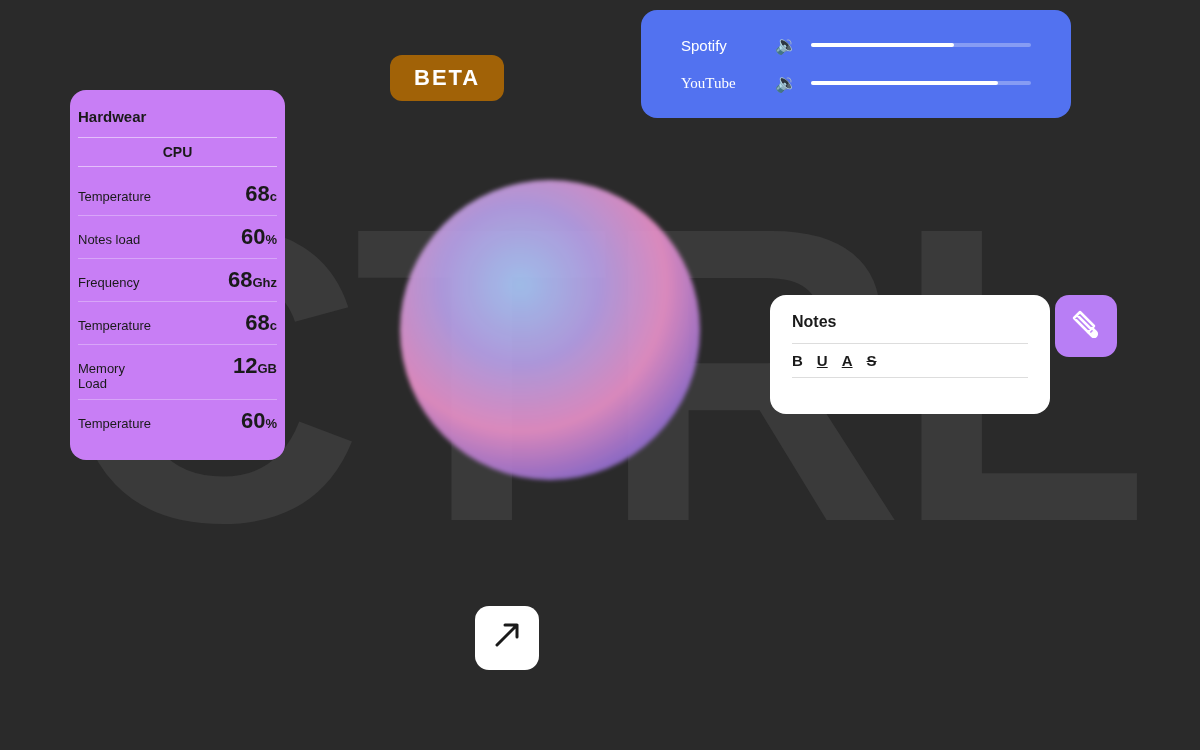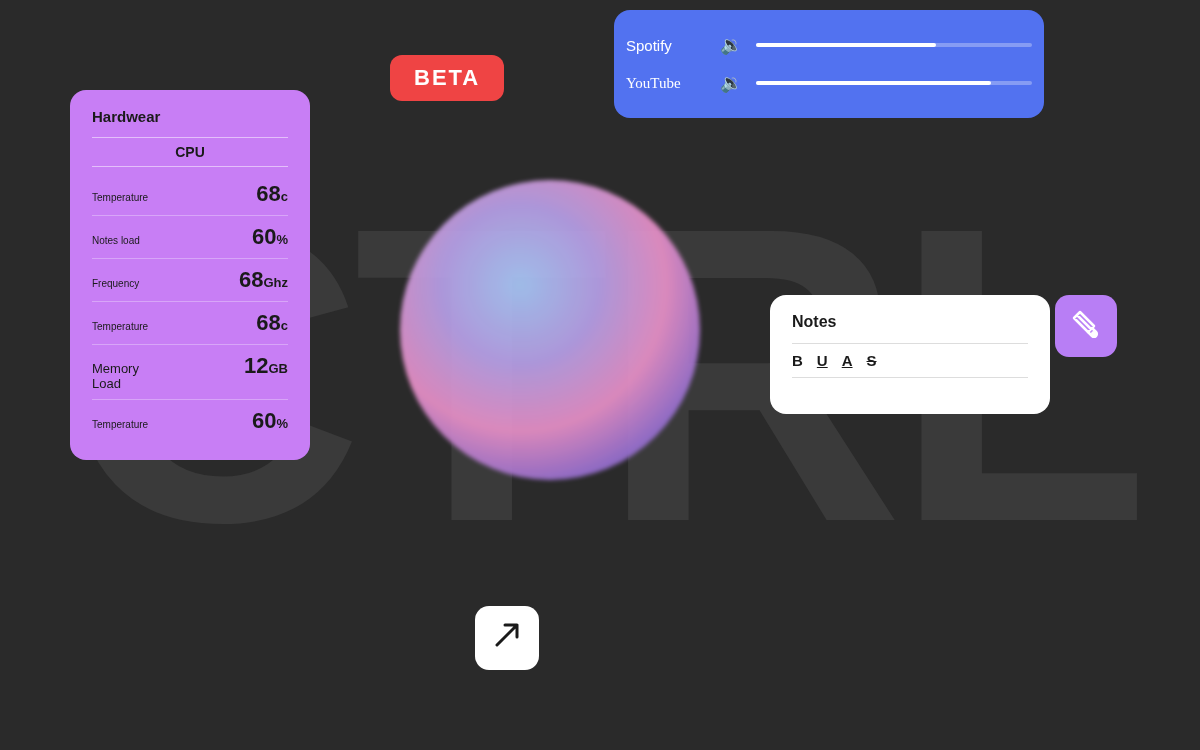--- a/index.html
+++ b/index.html
@@ -29,22 +29,22 @@
       line-height: 1;
     }
 
     
     .hardware-widget {
       position: absolute;
       top: 90px;
       left: 70px;
       background: #c87ef5;
       border-radius: 16px;
-      padding: 18px 22px;
-      width: 240px;
+      padding: 18px 8px;
+      width: 215px;
       z-index: 10;
     }
 
     .hardware-widget .widget-title {
       font-size: 15px;
       font-weight: 700;
       color: #1a1a1a;
       margin-bottom: 12px;
     }
 
@@ -65,59 +65,59 @@
       align-items: baseline;
       padding: 8px 0;
       border-bottom: 1px solid rgba(255,255,255,0.3);
     }
 
     .hw-row:last-child {
       border-bottom: none;
     }
 
     .hw-label {
-      font-size: 10px;
+      font-size: 13px;
       color: #1a1a1a;
       font-weight: 400;
     }
 
     .hw-value {
       font-size: 22px;
       font-weight: 700;
       color: #1a1a1a;
     }
 
     .hw-value .unit {
       font-size: 13px;
       font-weight: 600;
     }
 
     
     .beta-badge {
       position: absolute;
       top: 55px;
       left: 390px;
-      background: #ef4444;
+      background: #a16207;
       color: white;
       font-size: 22px;
       font-weight: 900;
       padding: 10px 24px;
       border-radius: 12px;
       letter-spacing: 2px;
       z-index: 10;
     }
 
     
     .audio-widget {
       position: absolute;
       top: 10px;
-      left: 614px;
+      left: 641px;
       background: #5272f0;
       border-radius: 16px;
-      padding: 18px 12px;
+      padding: 18px 40px;
       width: 430px;
       z-index: 10;
     }
 
     .audio-row {
       display: flex;
       align-items: center;
       gap: 14px;
       padding: 6px 0;
     }

